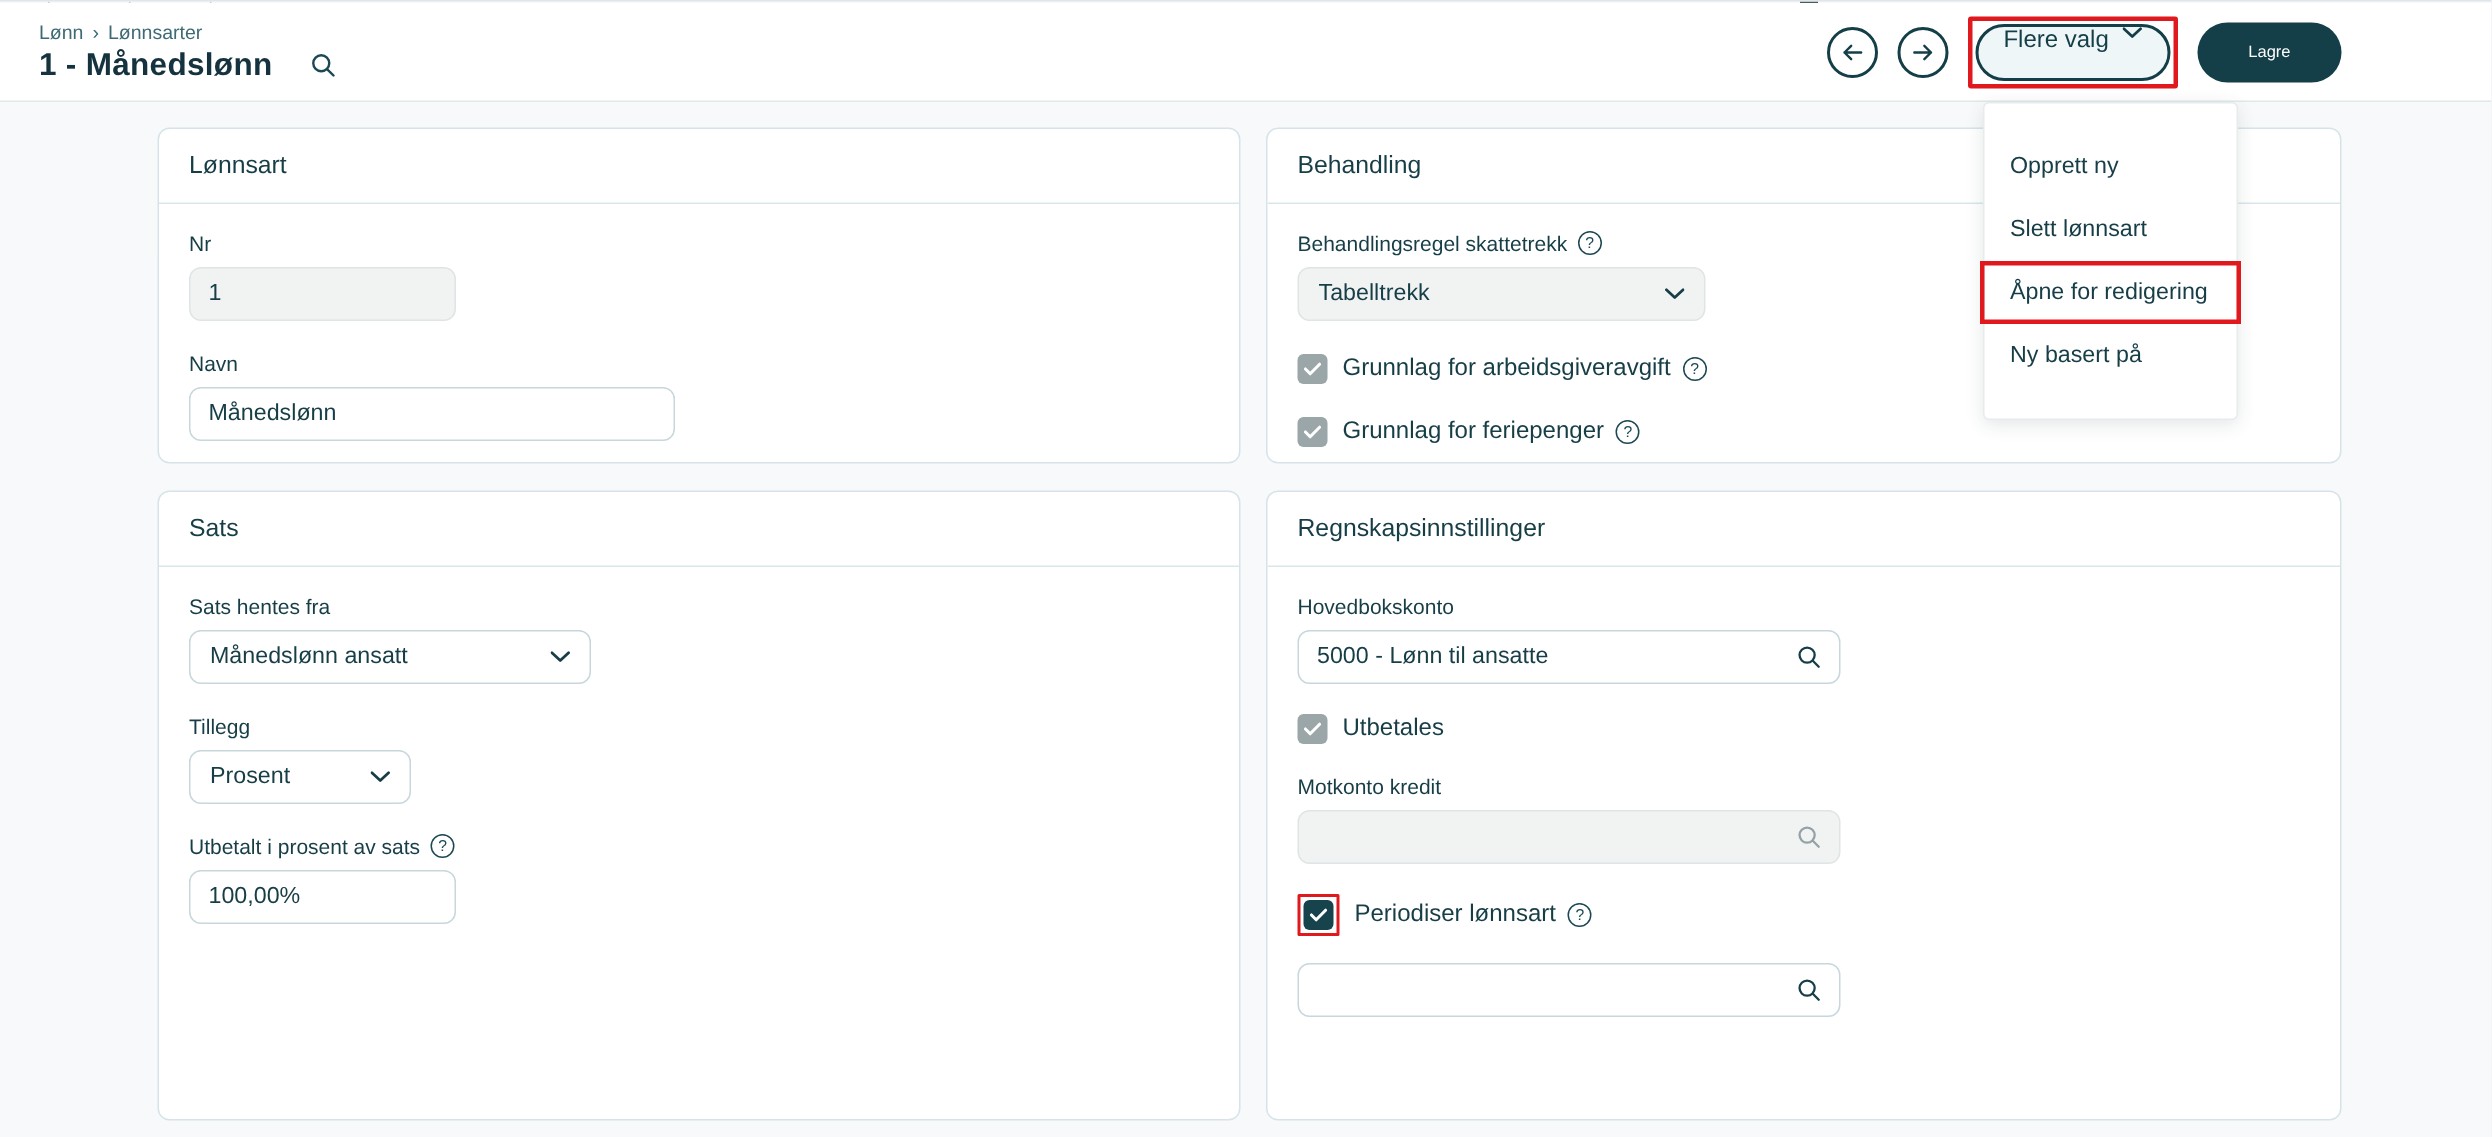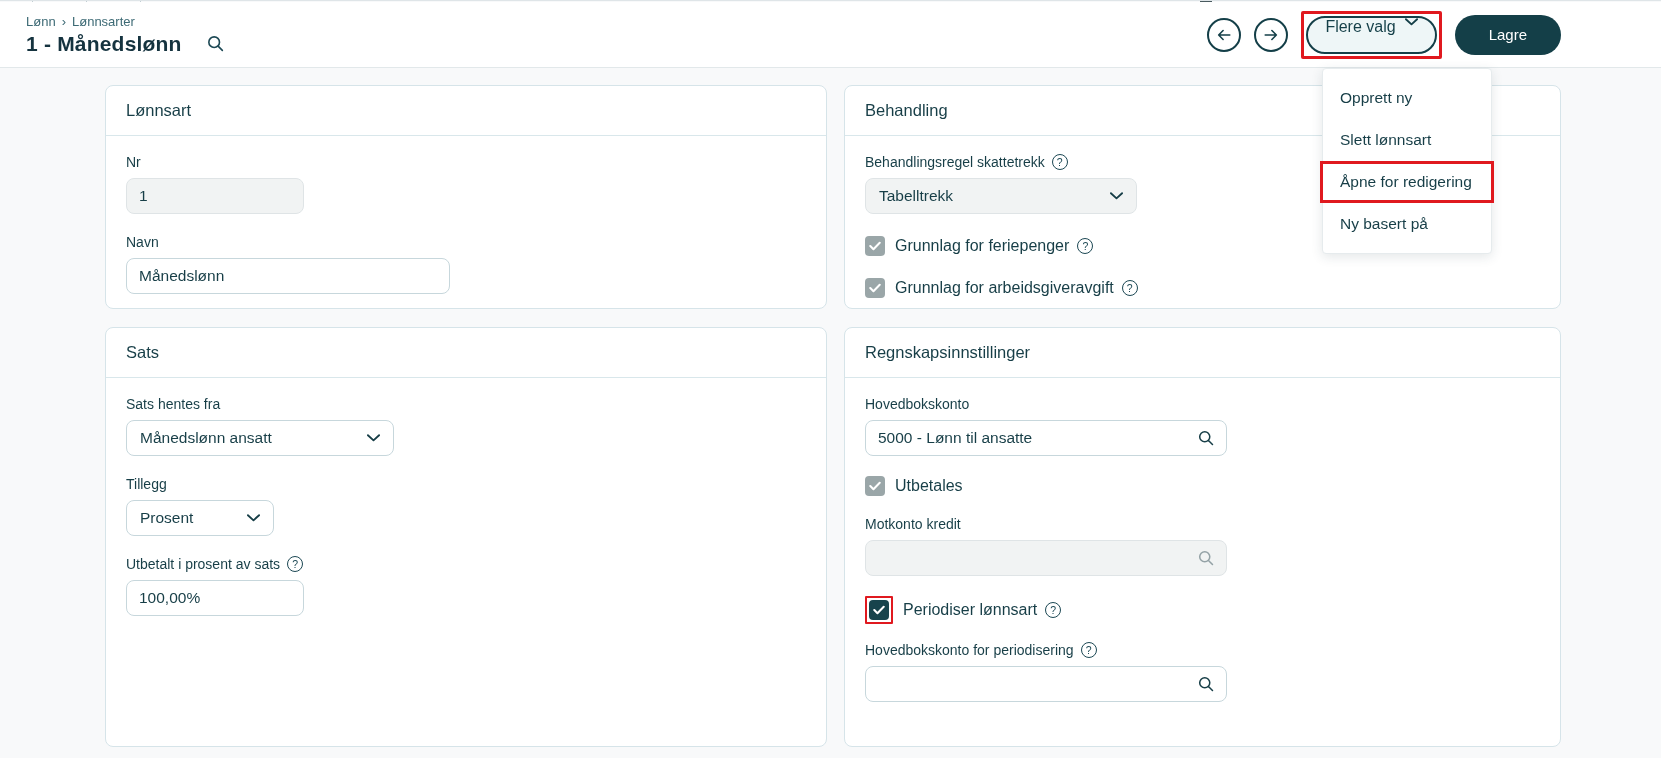--- a/index.html
+++ b/index.html
@@ -30,28 +30,28 @@
     justify-content:center; cursor:pointer;
   }
   .red-box{ border:3px solid #e0191f; padding:2px; border-radius:2px; }
   .btn-secondary{
     height:38px; border-radius:19px; border:2px solid #143f48; background:#eef6f7;
     color:#143f48; font-size:16px; padding:0 17px; display:flex; 
     gap:9px; cursor:pointer; font-family:inherit;
   }
   .btn-primary{
     height:40px; border-radius:20px; border:none; background:#143f48; color:#ffffff;
-    font-size:15px; padding:0 34px; cursor:pointer; font-family:inherit;
+    font-size:11px; padding:0 34px; cursor:pointer; font-family:inherit;
   }
 
   
   .dropdown{
     position:absolute; top:67px; left:1322px; width:170px; background:#ffffff;
     border:1px solid #e6ebed; border-radius:4px; box-shadow:0 3px 12px rgba(30,60,66,0.12);
-    padding:8px 0; z-index:10;
+    padding:21px 0; z-index:10;
   }
   .menu-item{ padding:12px 17px; font-size:15.5px; color:#173e47; cursor:pointer; white-space:nowrap; }
   .menu-red-box{ border:3px solid #e0191f; margin:0 -3px; }
   .menu-red-box .menu-item{ padding:9px 17px; }
 
   
   main{
     position:absolute; top:84px; left:105px; display:grid;
     grid-template-columns:722px 717px; grid-template-rows:224px 420px;
     column-gap:17px; row-gap:18px; z-index:1;
@@ -199,32 +199,32 @@
             </svg>
           </div>
         </div>
         <div class="cbrow">
           <span class="checkbox gray">
             <svg width="12" height="10" viewBox="0 0 14 11">
               <polyline points="1.5,5.5 5.2,9.2 12.5,1.8" fill="none" stroke="#ffffff" stroke-width="2.4" stroke-linecap="round" stroke-linejoin="round"></polyline>
             </svg>
           </span>
           <span class="cblabel">
-            <span>Grunnlag for feriepenger</span>
+            <span>Grunnlag for arbeidsgiveravgift</span>
             <span class="help"></span>
           </span>
         </div>
         <div class="cbrow">
           <span class="checkbox gray">
             <svg width="12" height="10" viewBox="0 0 14 11">
               <polyline points="1.5,5.5 5.2,9.2 12.5,1.8" fill="none" stroke="#ffffff" stroke-width="2.4" stroke-linecap="round" stroke-linejoin="round"></polyline>
             </svg>
           </span>
           <span class="cblabel">
-            <span>Grunnlag for arbeidsgiveravgift</span>
+            <span>Grunnlag for feriepenger</span>
             <span class="help"></span>
           </span>
         </div>
       </div>
     </section>
 
     <section class="card">
       <div class="card-header">Sats</div>
       <div class="card-body">
         <div class="fgroup">
@@ -299,24 +299,20 @@
                 <polyline points="1.5,5.5 5.2,9.2 12.5,1.8" fill="none" stroke="#ffffff" stroke-width="2.4" stroke-linecap="round" stroke-linejoin="round"></polyline>
               </svg>
             </span>
           </span>
           <span class="cblabel">
             <span>Periodiser lønnsart</span>
             <span class="help"></span>
           </span>
         </div>
         <div class="fgroup">
-          <div class="flabel">
-            <span>Hovedbokskonto for periodisering</span>
-            <span class="help"></span>
-          </div>
           <div class="search-wrap w362">
             <input class="tbox" value="" style="">
             <button class="search-btn">
               <svg width="18" height="18" viewBox="0 0 20 20">
                 <circle cx="8.6" cy="8.6" r="5.6" fill="none" stroke="currentColor" stroke-width="1.7"></circle>
                 <line x1="13" y1="13" x2="17.2" y2="17.2" stroke="currentColor" stroke-width="1.7" stroke-linecap="round"></line>
               </svg>
             </button>
           </div>
         </div>

